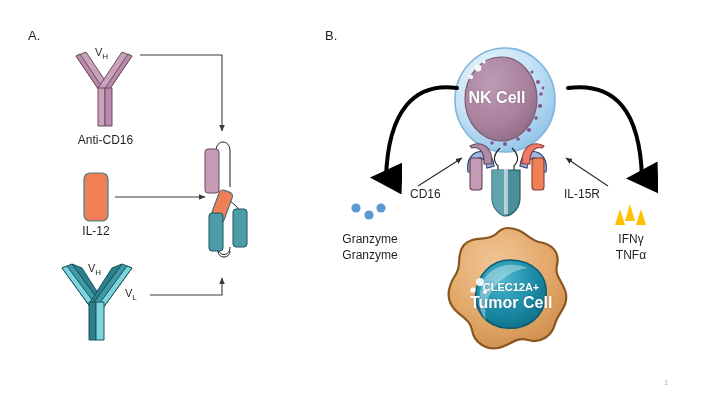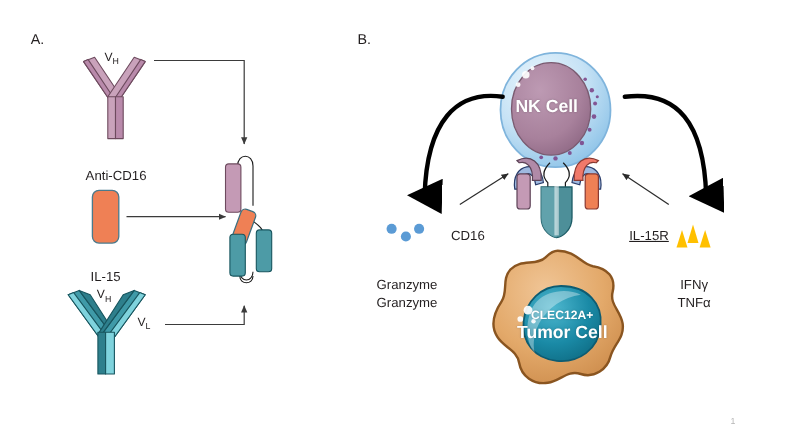--- a/index.html
+++ b/index.html
@@ -7,21 +7,21 @@
     width:720px;height:405px;background:#ffffff;
     font-family:"Liberation Sans", sans-serif;
     overflow:hidden;position:relative;
   }
   #root{position:relative;width:720px;height:405px;}
   .abs{position:absolute;}
   .panel-letter{
     font-size:13px;color:#231f20;font-weight:400;
   }
   .lbl{
-    font-size:12px;color:#231f20;text-align:center;white-space:nowrap;margin-top:20px;
+    font-size:12px;color:#231f20;text-align:center;white-space:nowrap;
   }
   .lbl-sm{font-size:11px;color:#231f20;white-space:nowrap;}
   .sub{font-size:8px;vertical-align:sub;}
   .cellname{
     font-weight:bold;color:#ffffff;text-align:center;white-space:nowrap;
     text-shadow:0 0 2px rgba(0,0,0,.25);
   }
   .pagenum{font-size:8px;color:#b6b6b6;}
   svg{display:block;overflow:visible;}
 </style>
@@ -50,21 +50,21 @@
   <div class="abs lbl-sm" style="left:95px;top:46px;">
     <span>V</span><span class="sub">H</span>
   </div>
   <div class="abs lbl" style="left:58px;top:133px;width:95px;">Anti-CD16</div>
 
   <div class="abs" style="left:83px;top:172px;">
     <svg width="26" height="50" viewBox="0 0 26 50">
       <rect x="1" y="1" width="24" height="48" rx="6" ry="6" fill="#ef8055" stroke="#4a7a8c" stroke-width="1.2"></rect>
     </svg>
   </div>
-  <div class="abs lbl" style="left:66px;top:224px;width:60px;">IL-15</div>
+  <div class="abs lbl" style="left:66px;top:224px;width:60px;">IL-12</div>
 
   <div class="abs" style="left:58px;top:262px;">
     <svg width="78" height="82" viewBox="0 0 78 82">
       <g stroke="#17555e" stroke-width="1" stroke-linejoin="round">
         <path d="M4 6 L14 2 L42 40 L33 46 Z" fill="#3f9aa8"></path>
         <path d="M4 6 L9 4 L37 42 L33 46 Z" fill="#7fd3dd"></path>
         <path d="M14 2 L24 6 L47 42 L42 40 Z" fill="#2e7f8c"></path>
         <path d="M74 6 L64 2 L36 40 L45 46 Z" fill="#3f9aa8"></path>
         <path d="M74 6 L69 4 L41 42 L45 46 Z" fill="#7fd3dd"></path>
         <path d="M64 2 L54 6 L31 42 L36 40 Z" fill="#2e7f8c"></path>
@@ -202,21 +202,21 @@
         <circle cx="40" cy="58" r="4"></circle>
           <circle cx="33" cy="66" r="2.6"></circle>
         <circle cx="45" cy="68" r="2"></circle>
       </g>
     </svg>
   </div>
   <div class="abs cellname" style="left:470px;top:281px;width:82px;font-size:11px;">CLEC12A+</div>
   <div class="abs cellname" style="left:470px;top:294px;width:82px;font-size:16px;">Tumor Cell</div>
 
   <div class="abs lbl" style="left:410px;top:187px;width:46px;text-align:left;">CD16</div>
-  <div class="abs lbl" style="left:556px;top:187px;width:52px;text-align:right;text-decoration:underline;">IL-15R</div>
+  <div class="abs lbl" style="left:556px;top:187px;width:52px;text-align:center;">IL-15R</div>
 
   <div class="abs" style="left:348px;top:203px;">
     <svg width="40" height="20" viewBox="0 0 40 20">
       <circle cx="8" cy="5" r="4.6" fill="#5b9bd5"></circle>
       <circle cx="21" cy="12" r="4.6" fill="#5b9bd5"></circle>
       <circle cx="33" cy="5" r="4.6" fill="#5b9bd5"></circle>
     </svg>
   </div>
   <div class="abs lbl" style="left:330px;top:232px;width:80px;">Granzyme</div>
   <div class="abs lbl" style="left:330px;top:248px;width:80px;">Granzyme</div>

